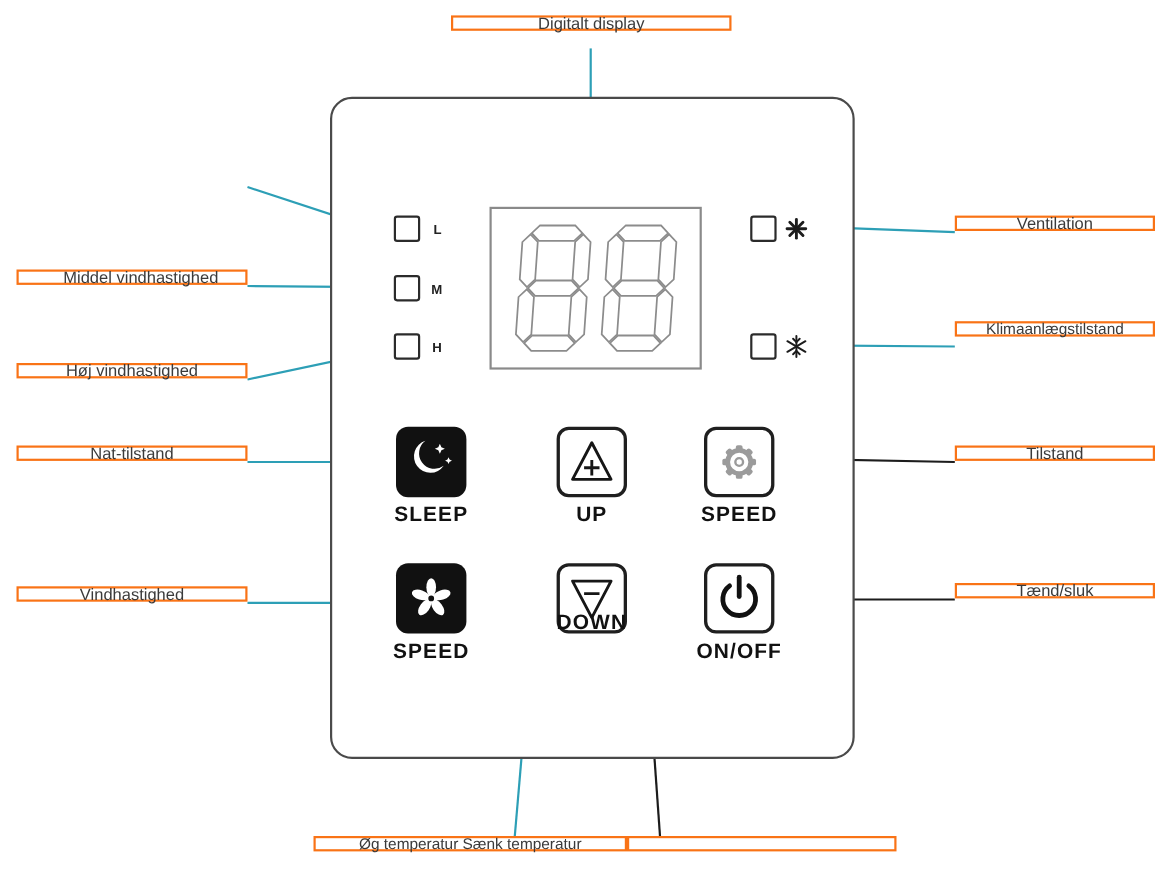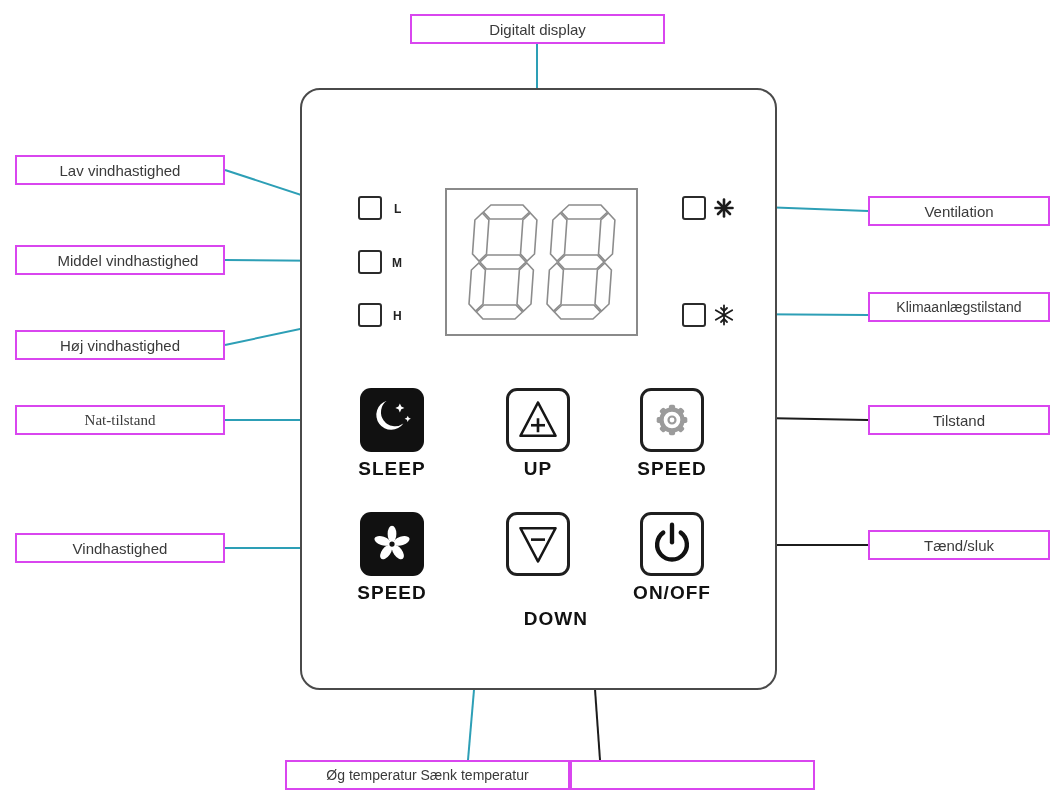--- a/index.html
+++ b/index.html
@@ -16,22 +16,22 @@
 
   .lines-overlay {
     position: absolute;
     left: 0; top: 0;
     width: 1057px; height: 806px;
     pointer-events: none;
   }
 
   .callout {
     position: absolute;
-    height: 30px;
-    border: 2px solid #d946ef;
+    height: 14px;
+    border: 2px solid #f97316;
     background: #ffffff;
     display: flex;
     align-items: center;
     justify-content: center;
     font-size: 15px;
     color: #3a3a3a;
     z-index: 3;
   }
 
   .panel {
@@ -135,27 +135,26 @@
       <circle cx="716" cy="545" r="3"></circle>
       <circle cx="497" cy="421" r="3"></circle>
       <circle cx="585" cy="548" r="3"></circle>
     </g>
   </svg>
 
   <div class="panel"></div>
 
   <div class="callout" style="left:410px; top:14px; width:255px;">Digitalt display</div>
 
-  <div class="callout" style="left:15px; top:155px; width:210px;">Lav vindhastighed</div>
 
   <div class="callout" style="left:15px; top:245px; width:210px;padding-left:16px;">Middel vindhastighed</div>
 
   <div class="callout" style="left:15px; top:330px; width:210px;">Høj vindhastighed</div>
 
-  <div class="callout" style="left:15px; top:405px; width:210px;font-family:Liberation Serif, serif;">Nat-tilstand</div>
+  <div class="callout" style="left:15px; top:405px; width:210px;">Nat-tilstand</div>
 
   <div class="callout" style="left:15px; top:533px; width:210px;">Vindhastighed</div>
 
   <div class="callout" style="left:868px; top:196px; width:182px;">Ventilation</div>
 
   <div class="callout" style="left:868px; top:292px; width:182px; font-size:14px;">Klimaanlægstilstand</div>
 
   <div class="callout" style="left:868px; top:405px; width:182px;">Tilstand</div>
 
   <div class="callout" style="left:868px; top:530px; width:182px;">Tænd/sluk</div>
@@ -265,21 +264,21 @@
     </svg>
   </div>
   <div class="btn-label" style="left:342px; top:582px;">SPEED</div>
 
   <div class="btn outline" style="left:506px; top:512px;">
     <svg width="56" height="56" viewBox="0 0 64 64" xmlns="http://www.w3.org/2000/svg">
       <polygon points="12,14 52,14 32,52" fill="none" stroke="#161616" stroke-width="3" stroke-linejoin="round"></polygon>
       <line x1="24" y1="27" x2="40" y2="27" stroke="#161616" stroke-width="3"></line>
     </svg>
   </div>
-  <div class="btn-label" style="left:488px; top:608px;text-align:right;">DOWN</div>
+  <div class="btn-label" style="left:488px; top:556px;">DOWN</div>
 
   <div class="btn outline" style="left:640px; top:512px;">
     <svg width="56" height="56" viewBox="0 0 64 64" xmlns="http://www.w3.org/2000/svg">
       <path d="M 22,19 A 17,17 0 1 0 42,19" fill="none" stroke="#111111" stroke-width="5" stroke-linecap="round"></path>
       <line x1="32" y1="10" x2="32" y2="30" stroke="#111111" stroke-width="5" stroke-linecap="round"></line>
     </svg>
   </div>
   <div class="btn-label" style="left:622px; top:582px;">ON/OFF</div>
 
 </div>

